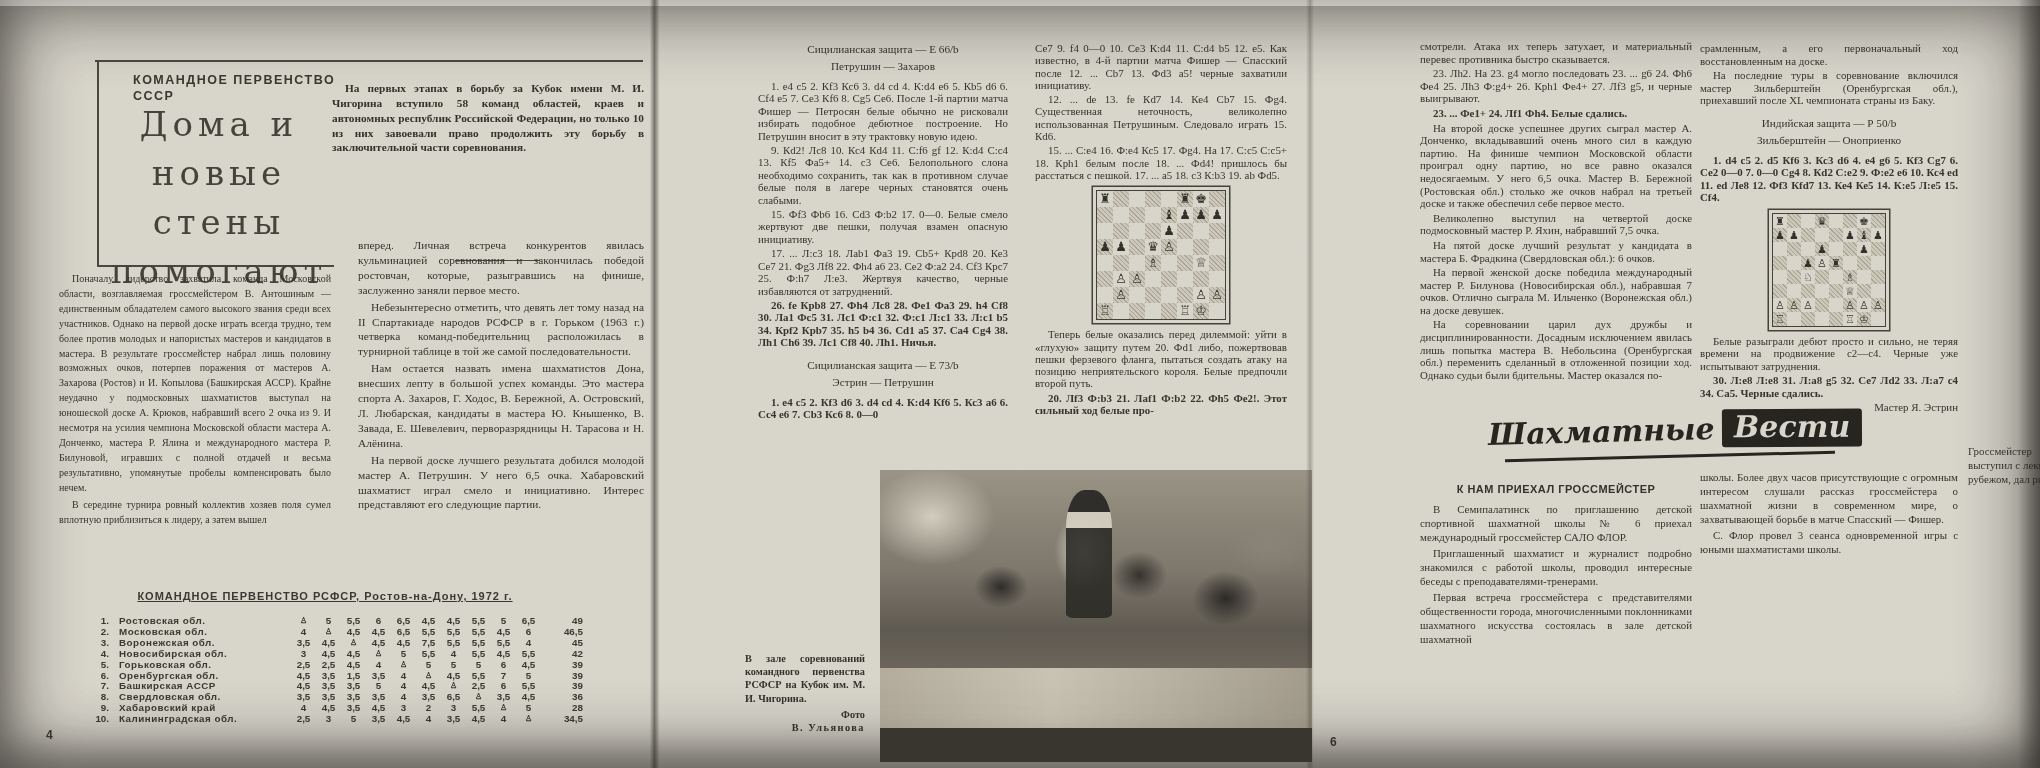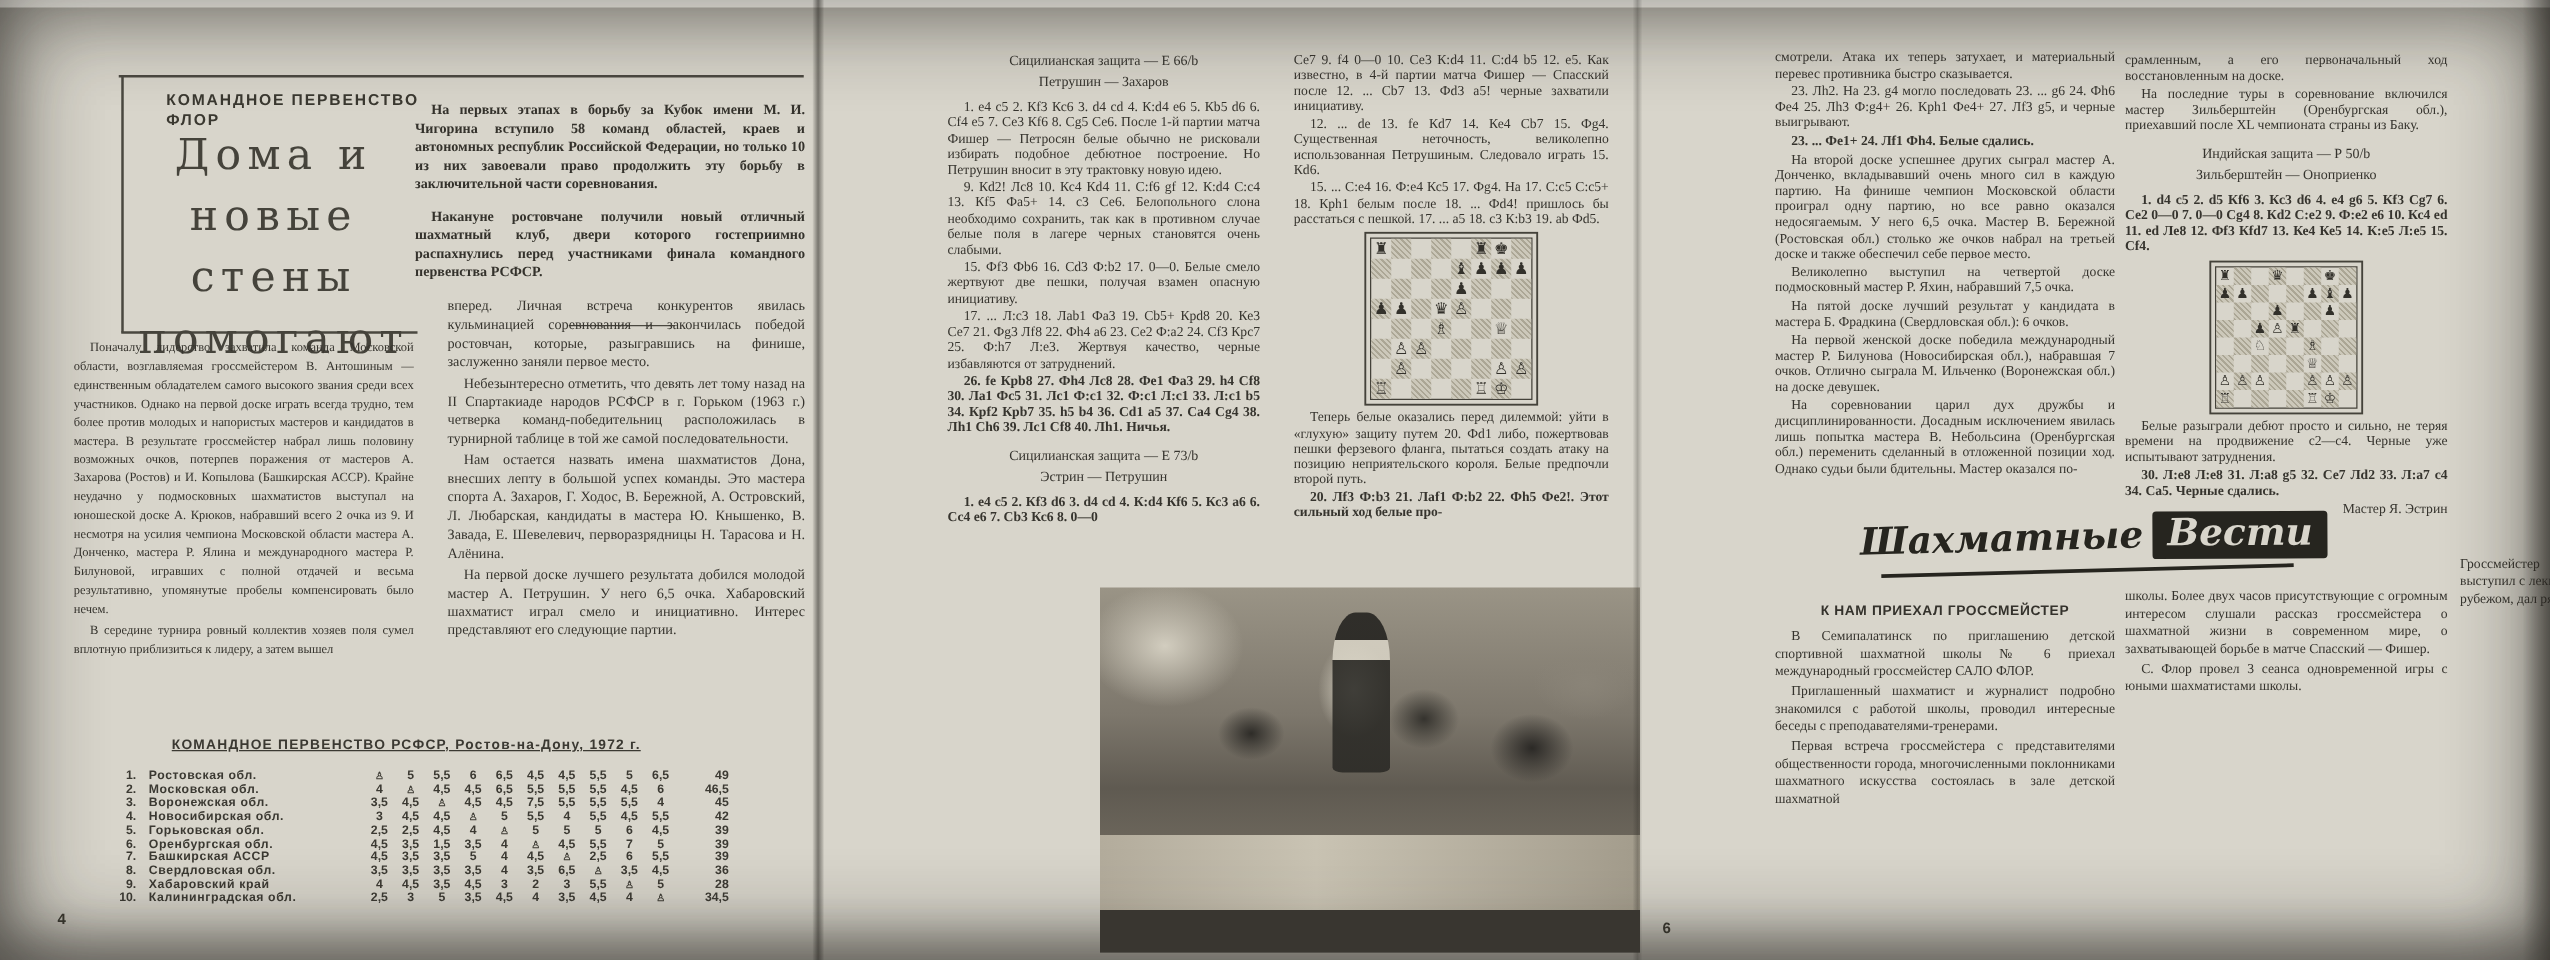--- a/index.html
+++ b/index.html
@@ -79,31 +79,30 @@
 </head>
 <body>
 
 <div id="scan">
   <div class="scan-top"></div>
 
   <div class="rule" style="left:95px;top:60px;width:548px;height:1.5px"></div>
   <div class="rule" style="left:97px;top:60px;width:1.5px;height:206px"></div>
   <div class="rule" style="left:97px;top:265px;width:237px;height:1.5px"></div>
 
-  <div class="abs kicker" style="left:133px;top:72px;width:230px">КОМАНДНОЕ ПЕРВЕНСТВО ФЛОР</div>
+  <div class="abs kicker" style="left:133px;top:72px;width:230px">КОМАНДНОЕ ПЕРВЕНСТВО СССР</div>
 
   <div class="abs bigtitle" style="left:100px;top:100px;width:238px">
     <div>Дома и</div>
     <div>новые стены</div>
     <div>помогают</div>
   </div>
 
   <div class="abs intro" style="left:332px;top:70px;width:312px">
     <p class="ind">На первых этапах в борьбу за Кубок имени М. И. Чигорина вступило 58 команд областей, краев и автономных республик Российской Федерации, но только 10 из них завоевали право продолжить эту борьбу в заключительной части соревнования.</p>
-    <p class="ind">Накануне ростовчане получили новый отличный шахматный клуб, двери которого гостеприимно распахнулись перед участниками финала командного первенства РСФСР.</p>
   </div>
   <div class="rule" style="left:455px;top:260px;width:85px;height:1px"></div>
 
   <div class="abs t" style="left:59px;top:272px;width:272px;font-size:10px;line-height:14.9px">
     <p class="ind">Поначалу лидерство захватила команда Московской области, возглавляемая гроссмейстером В. Антошиным — единственным обладателем самого высокого звания среди всех участников. Однако на первой доске играть всегда трудно, тем более против молодых и напористых мастеров и кандидатов в мастера. В результате гроссмейстер набрал лишь половину возможных очков, потерпев поражения от мастеров А. Захарова (Ростов) и И. Копылова (Башкирская АССР). Крайне неудачно у подмосковных шахматистов выступал на юношеской доске А. Крюков, набравший всего 2 очка из 9. И несмотря на усилия чемпиона Московской области мастера А. Донченко, мастера Р. Ялина и международного мастера Р. Билуновой, игравших с полной отдачей и весьма результативно, упомянутые пробелы компенсировать было нечем.</p>
     <p class="ind">В середине турнира ровный коллектив хозяев поля сумел вплотную приблизиться к лидеру, а затем вышел</p>
   </div>
 
   <div class="abs t" style="left:358px;top:238px;width:286px;font-size:11.4px;line-height:14.9px">
     <p>вперед. Личная встреча конкурентов явилась кульминацией соревнования и закончилась победой ростовчан, которые, разыгравшись на финише, заслуженно заняли первое место.</p>
@@ -352,20 +351,25 @@
           <div class="sq dk"></div>
           <div class="sq lt">♖</div>
           <div class="sq dk">♔</div>
           <div class="sq lt"></div>
         </div>
       </div>
     <p class="ind">Теперь белые оказались перед дилеммой: уйти в «глухую» защиту путем 20. Фd1 либо, пожертвовав пешки ферзевого фланга, пытаться создать атаку на позицию неприятельского короля. Белые предпочли второй путь.</p>
     <p class="ind mv">20. Лf3 Ф:b3 21. Лаf1 Ф:b2 22. Фh5 Фе2!. Этот сильный ход белые про-</p>
   </div>
 
+  <div class="abs caption" style="left:745px;top:652px;width:120px">
+    <div>В зале соревнований командного первенства РСФСР на Кубок им. М. И. Чигорина.</div>
+    <div class="credit">Фото</div>
+    <div class="credit2">В. Ульянова</div>
+  </div>
 
   <div class="photo">
     <div class="figure"></div>
   </div>
 
   <div class="abs pagenum" style="left:1290px;top:742px">5</div>
 
   <div class="fold"></div>
 
   <div class="abs t" style="left:1420px;top:40px;width:272px;line-height:12.6px">

